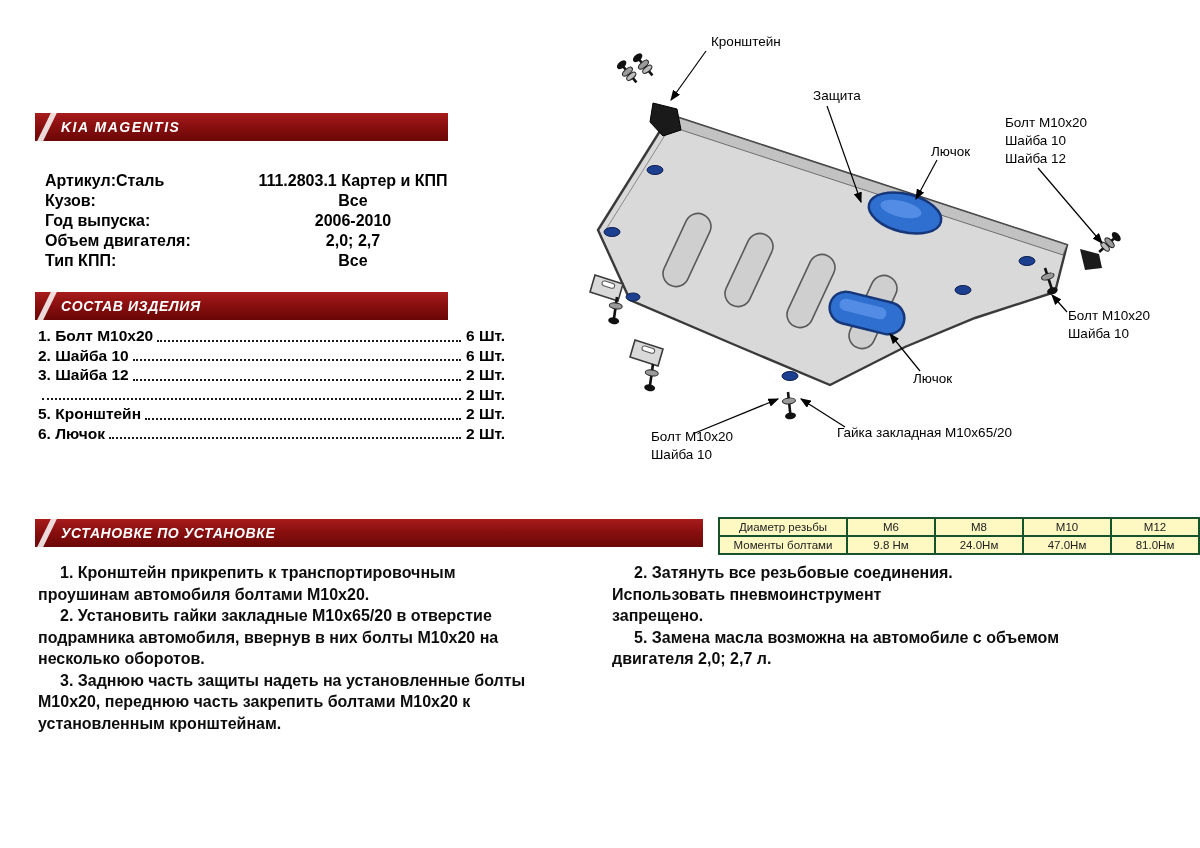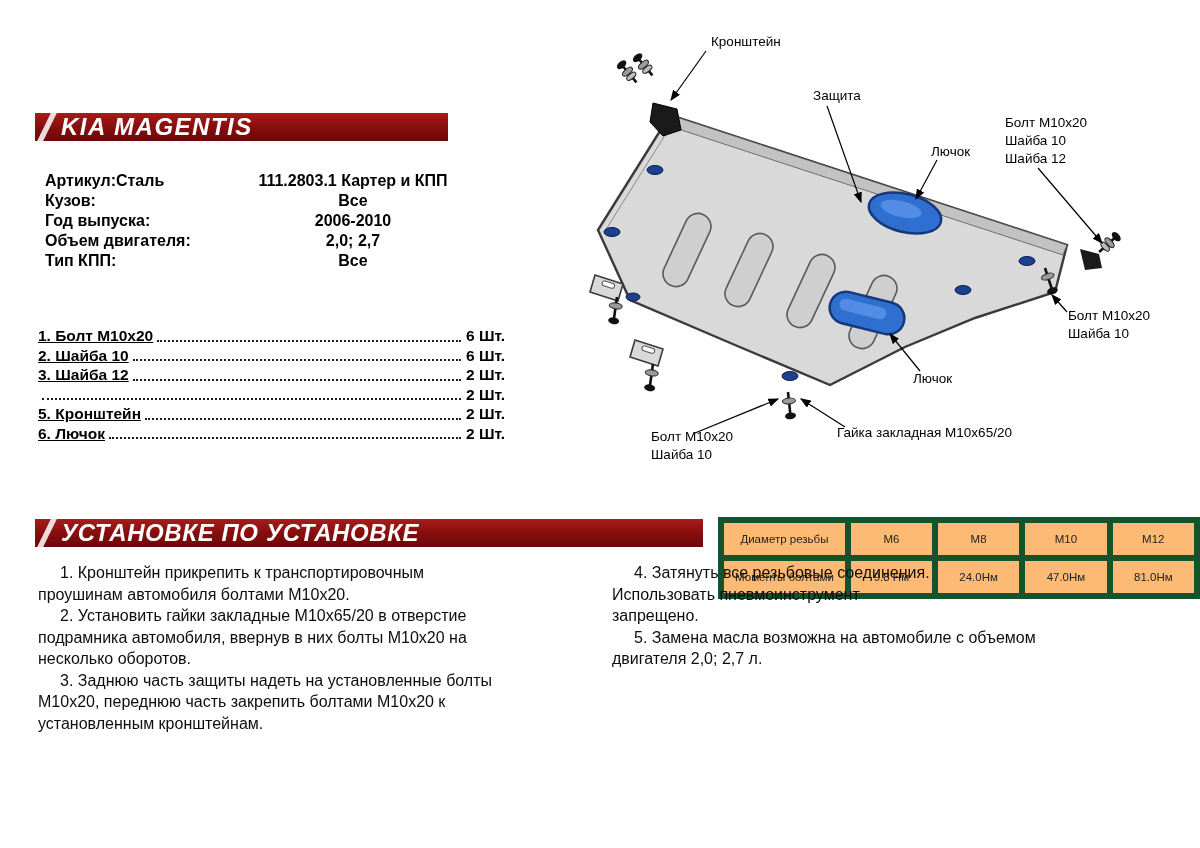--- a/index.html
+++ b/index.html
@@ -3,55 +3,55 @@
 <meta charset="utf-8">
 <style>
   * { margin:0; padding:0; box-sizing:border-box; }
   body { background:#ffffff; font-family:"Liberation Sans", sans-serif; }
   .page { position:relative; width:1200px; height:848px; background:#fff; overflow:hidden; }
 
   
   .bar {
     position:absolute; height:28px; color:#fff;
     background:linear-gradient(180deg,#a81c1c 0%, #8a0f0f 45%, #6b0707 100%);
-    font-style:italic; font-weight:bold; font-size:24px;
+    font-style:italic; font-weight:bold; font-size:14px;
     line-height:28px; padding-left:26px; letter-spacing:.6px;
     overflow:hidden;
   }
   .bar::before{
     content:""; position:absolute; left:9px; top:-4px; bottom:-4px; width:6px;
     background:rgba(255,255,255,.85); transform:skewX(-26deg);
   }
   .bar-model  { left:35px; top:113px; width:413px; letter-spacing:1.5px; }
   .bar-parts  { left:35px; top:292px; width:413px; }
   .bar-instr  { left:35px; top:519px; width:668px; }
 
   
   .specs { position:absolute; left:45px; top:171px; width:440px; font-size:16px; font-weight:bold; }
   .spec-row { display:grid; grid-template-columns:182px 252px; height:20px; line-height:20px; }
   .spec-row .val { text-align:center; }
 
   
   .parts { position:absolute; left:38px; top:326px; width:482px; font-size:15.5px; font-weight:bold; }
   .part-row { display:flex; align-items:flex-end; height:19.5px; line-height:19.5px; }
-  .part-row .nm { white-space:nowrap;text-decoration:underline; }
+  .part-row .nm { white-space:nowrap; }
   .part-row .leader { flex:1; border-bottom:2px dotted #1a1a1a; margin:0 5px 4px 4px; }
   .part-row .qty { width:54px; white-space:nowrap; }
 
   
   .torque { position:absolute; left:718px; top:517px; border-collapse:collapse; font-size:11.5px; }
   .torque td {
-    border:6px solid #14532d; background:#fdba74; text-align:center;
-    padding:10px 4px; height:17px; color:#222;
+    border:2px solid #14532d; background:#fef9c3; text-align:center;
+    padding:2px 4px; height:17px; color:#222;
   }
   .torque td.c0 { width:128px; }
   .torque td.cn { width:88px; }
 
   
-  .instr-col { position:absolute; top:562px; font-size:16px; font-weight:normal; color:#0d0d0d; }
+  .instr-col { position:absolute; top:562px; font-size:16px; font-weight:bold; color:#0d0d0d; }
   .instr-left  { left:38px;  width:565px; }
   .instr-right { left:612px; width:568px; }
   .instr-col p { white-space:pre-line; text-indent:22px; line-height:21.5px; margin:0; }
 
   
   .diagram { position:absolute; left:575px; top:0; }
   .diagram svg { font-family:"Liberation Sans", sans-serif; font-size:13.5px; }
   .diagram text { fill:#000; }
 </style>
 </head>
@@ -79,20 +79,23 @@
     <div class="spec-row">
       <span class="lbl">Объем двигателя:</span>
       <span class="val">2,0; 2,7</span>
     </div>
     <div class="spec-row">
       <span class="lbl">Тип КПП:</span>
       <span class="val">Все</span>
     </div>
   </div>
 
+  <div class="bar bar-parts">
+    <span>СОСТАВ ИЗДЕЛИЯ</span>
+  </div>
 
   <div class="parts">
     <div class="part-row">
       <span class="nm">1. Болт М10х20</span>
       <span class="leader"></span>
       <span class="qty">6 Шт.</span>
     </div>
     <div class="part-row">
       <span class="nm">2. Шайба 10</span>
       <span class="leader"></span>
@@ -146,21 +149,21 @@
     <p>1. Кронштейн прикрепить к транспортировочным
 проушинам автомобиля болтами М10х20.</p>
     <p>2. Установить гайки закладные М10х65/20 в отверстие
 подрамника автомобиля, ввернув в них болты М10х20 на
 несколько оборотов.</p>
     <p>3. Заднюю часть защиты надеть на установленные болты
 М10х20, переднюю часть закрепить болтами М10х20 к
 установленным кронштейнам.</p>
   </div>
   <div class="instr-col instr-right">
-    <p>4. Затянуть все резьбовые соединения.
+    <p>2. Затянуть все резьбовые соединения.
 Использовать пневмоинструмент
 запрещено.</p>
     <p>5. Замена масла возможна на автомобиле с объемом
 двигателя 2,0; 2,7 л.</p>
   </div>
 
   <div class="diagram">
     <svg width="625" height="490" viewBox="0 0 625 490">
       <defs>
         <marker id="arr" markerWidth="9" markerHeight="7" refX="8" refY="3.5" orient="auto">

